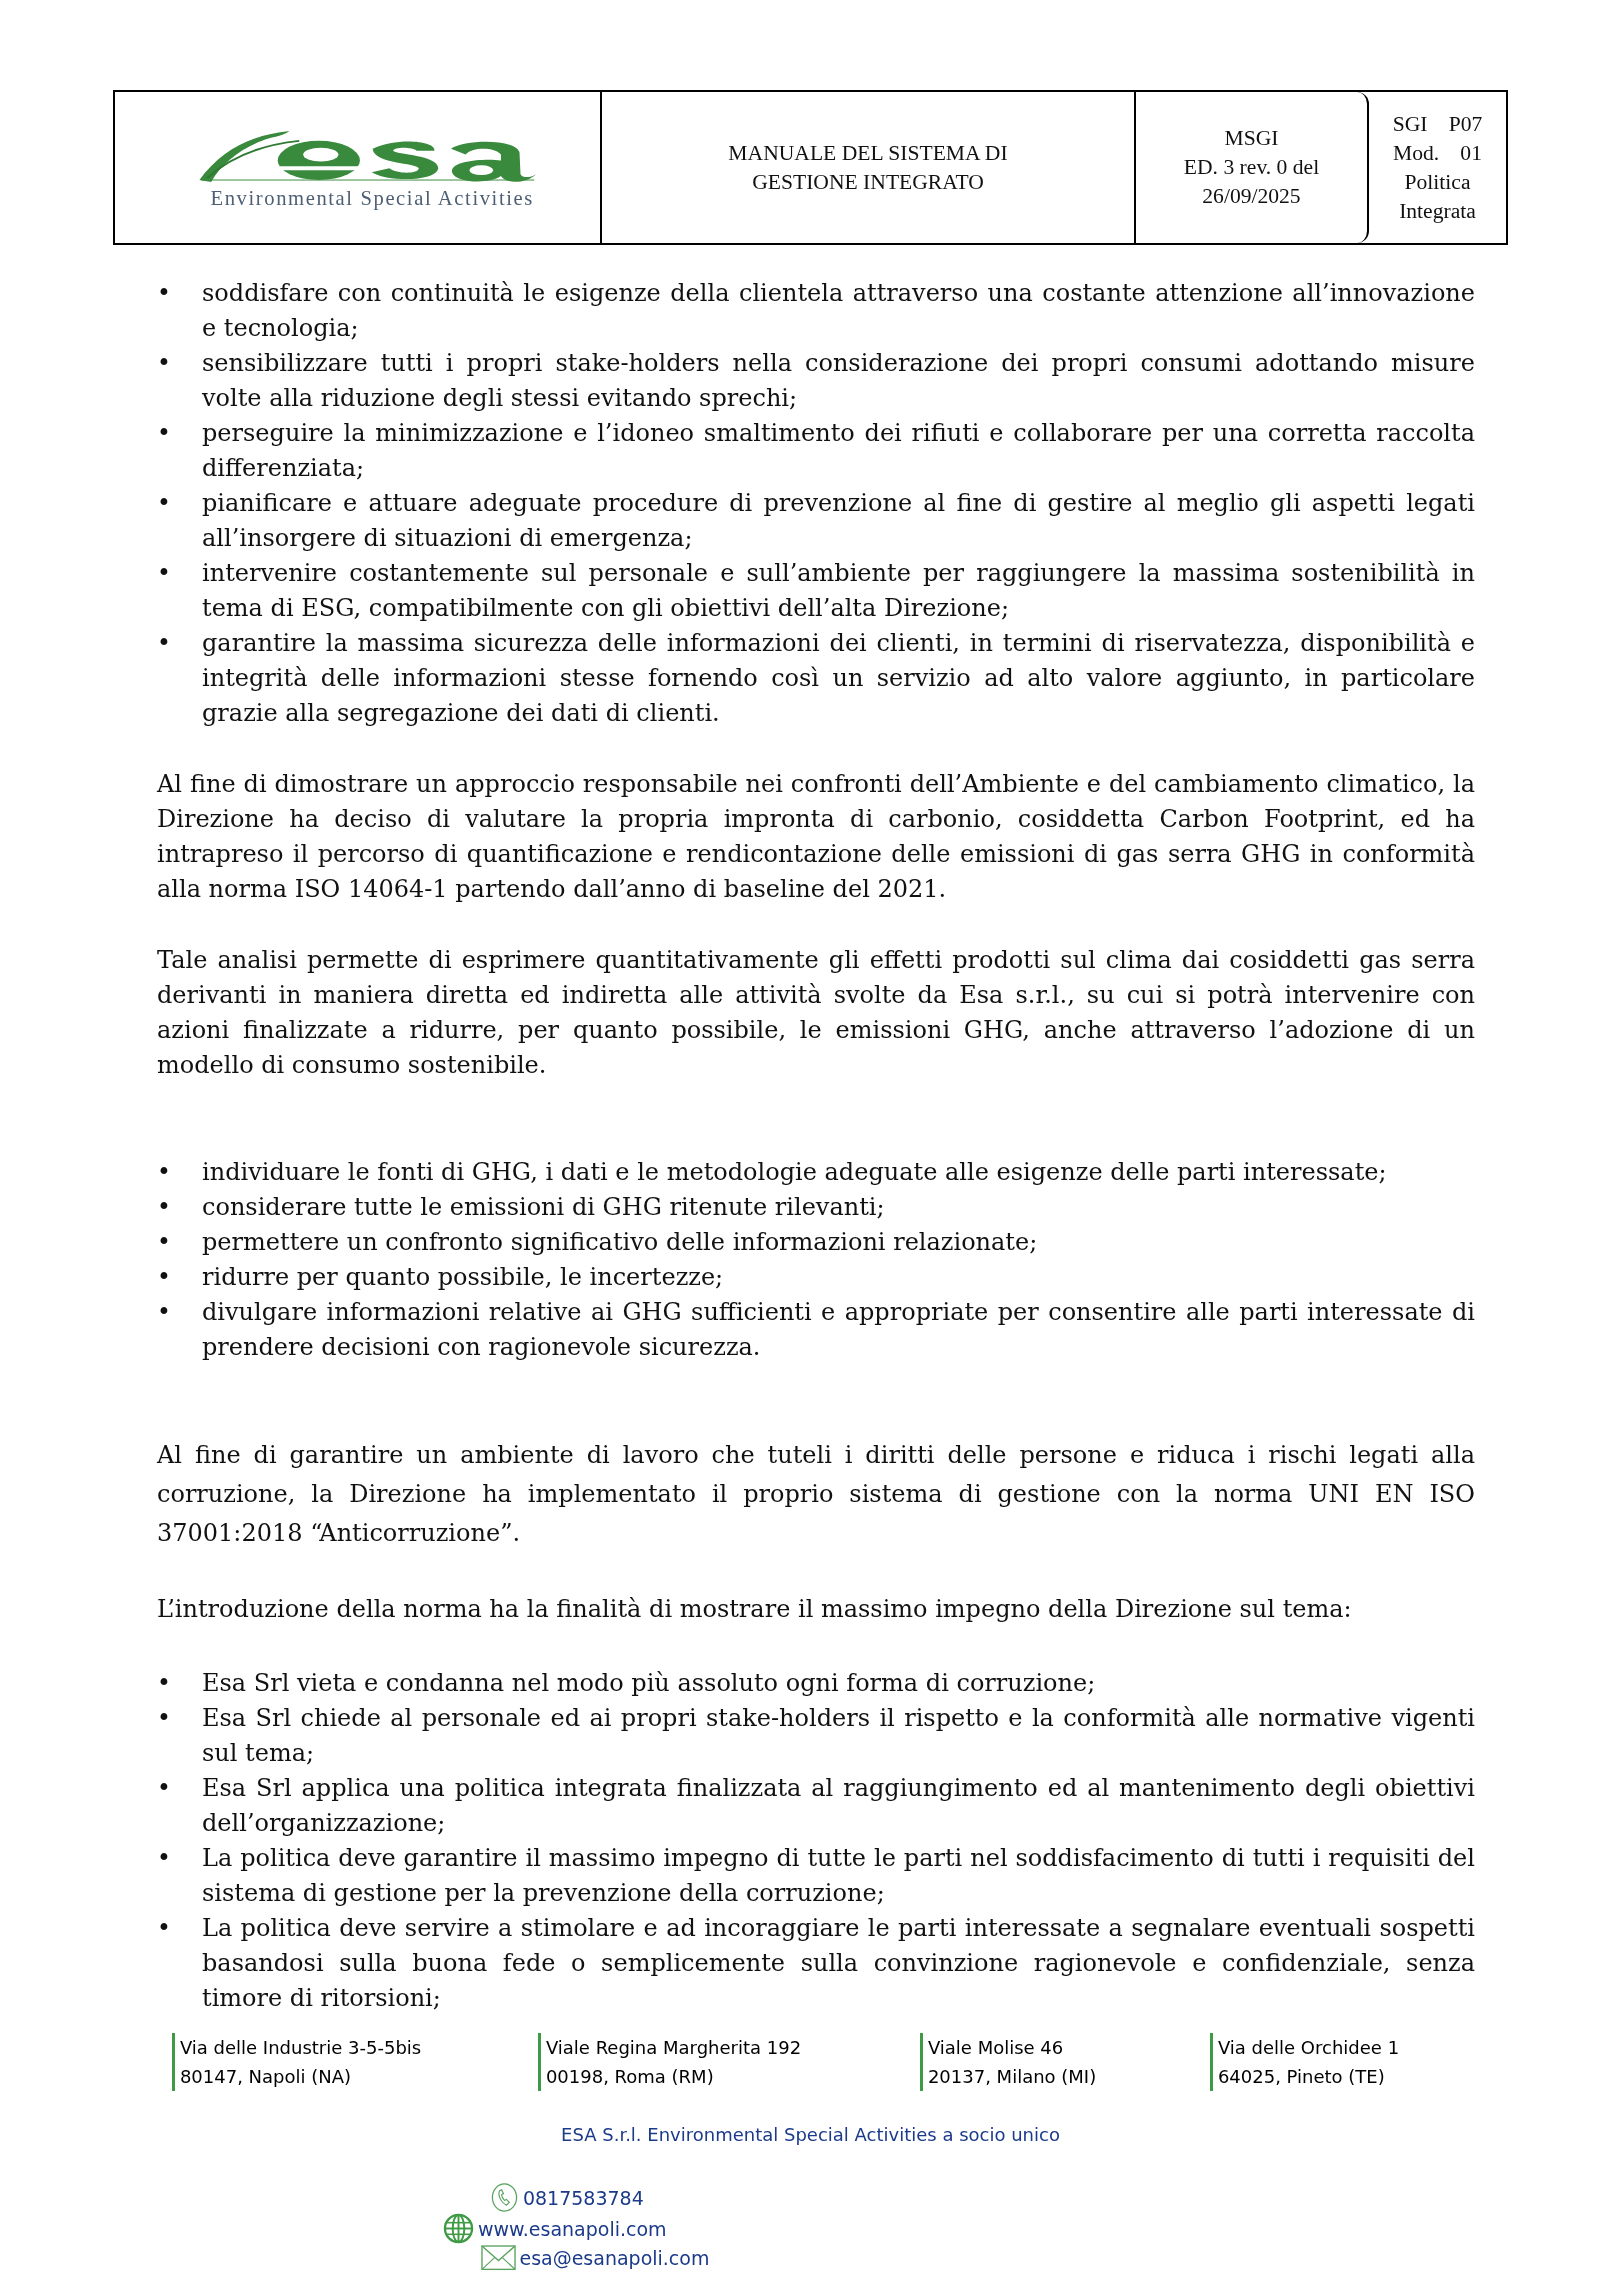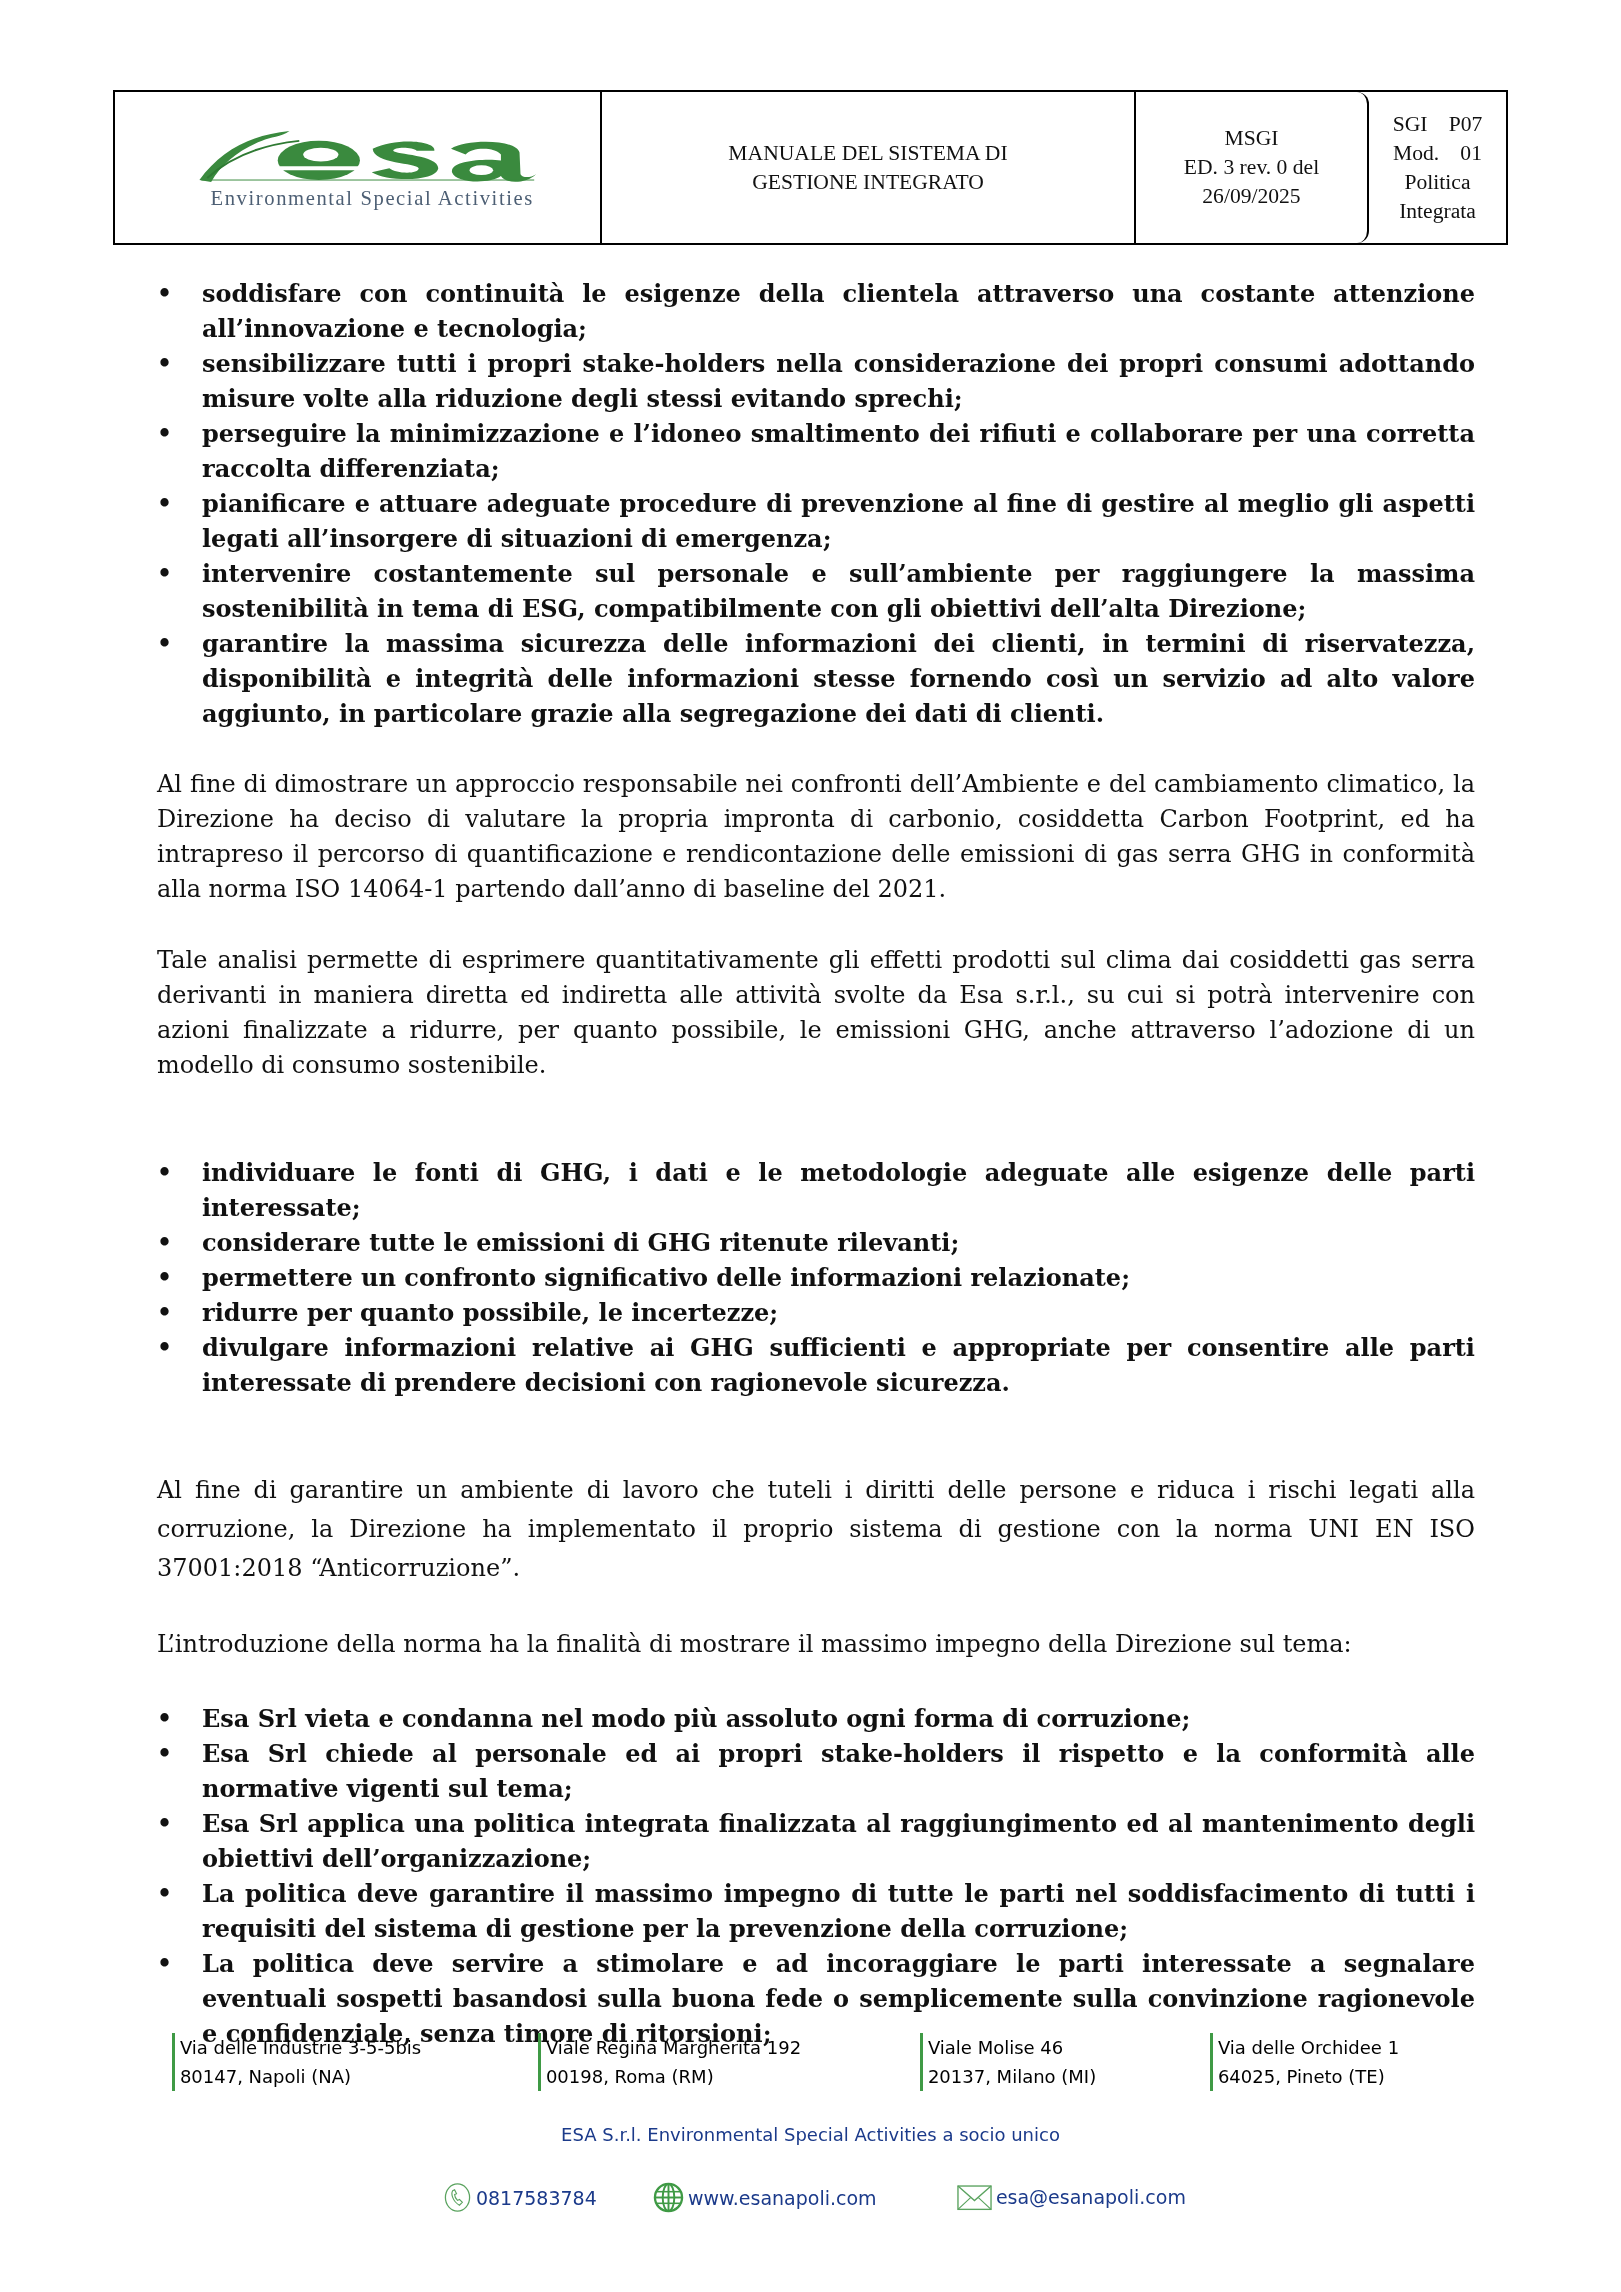--- a/index.html
+++ b/index.html
@@ -17,37 +17,37 @@
   .c-code .line1 { word-spacing: 15.7px; }
 
   
   .logo { position: relative; width: 372px; height: 78px; margin-top: -11.8px; }
   .logo svg { position: absolute; left: 0; top: 0; }
   .logo .tag { position: absolute; left: 39px; top: 61px; font-family: "Liberation Serif", serif; font-size: 20.6px; letter-spacing: 1.6px; color: #4d5f74; white-space: nowrap; }
 
   
   .body { position: absolute; left: 157px; top: 276px; width: 1318px; font-family: "DejaVu Serif", serif; font-size: 24px; line-height: 35px; }
   ul.bl { list-style: none; margin: 0; padding: 0; }
-  ul.bl li { position: relative; padding-left: 45px; text-align: justify; font-weight: bold; }
+  ul.bl li { position: relative; padding-left: 45px; text-align: justify; }
   ul.bl li::before { content: "•"; position: absolute; left: 0; top: 0; font-size: 23.5px; }
   p.para { margin: 0; text-align: justify; padding-left: 0; }
   .gap1 { height: 36px; }
   .gap2 { height: 39px; }
   .gap3 { height: 71px; }
   .p-anti { line-height: 39px; }
 
   
   .addr-row { position: absolute; top: 2033px; left: 172px; display: flex; }
   .addr { border-left: 3.9px solid #3f9a45; padding-left: 4.9px; font-family: "DejaVu Sans", sans-serif; font-size: 18px; line-height: 29px; color: #000000; box-sizing: border-box; }
   .addr1 { width: 366px; }
   .addr2 { width: 382px; }
   .addr3 { width: 290px; }
   .addr4 { width: 294px; }
   .company { position: absolute; top: 2124px; left: 0; width: 1621px; text-align: center; font-family: "DejaVu Sans", sans-serif; font-size: 18px; color: #1b3a8a; }
-  .contacts { position: absolute; top: 2182px; left: 443px; display: flex; align-items: center; font-family: "DejaVu Sans", sans-serif; font-size: 19px; color: #1b3a8a; }
+  .contacts { position: absolute; top: 2182px; left: 443px; display: flex; align-items: center; font-family: "DejaVu Sans", sans-serif; font-size: 19px; color: #1b3a8a; flex-direction: column; }
   .contact { display: flex; align-items: center; }
   .contact svg { margin-right: 3.9px; }
   .ct-phone { width: 210px; }
   .ct-web { width: 304px; }
 </style>
 </head>
 <body>
 
 <div class="page">
 

